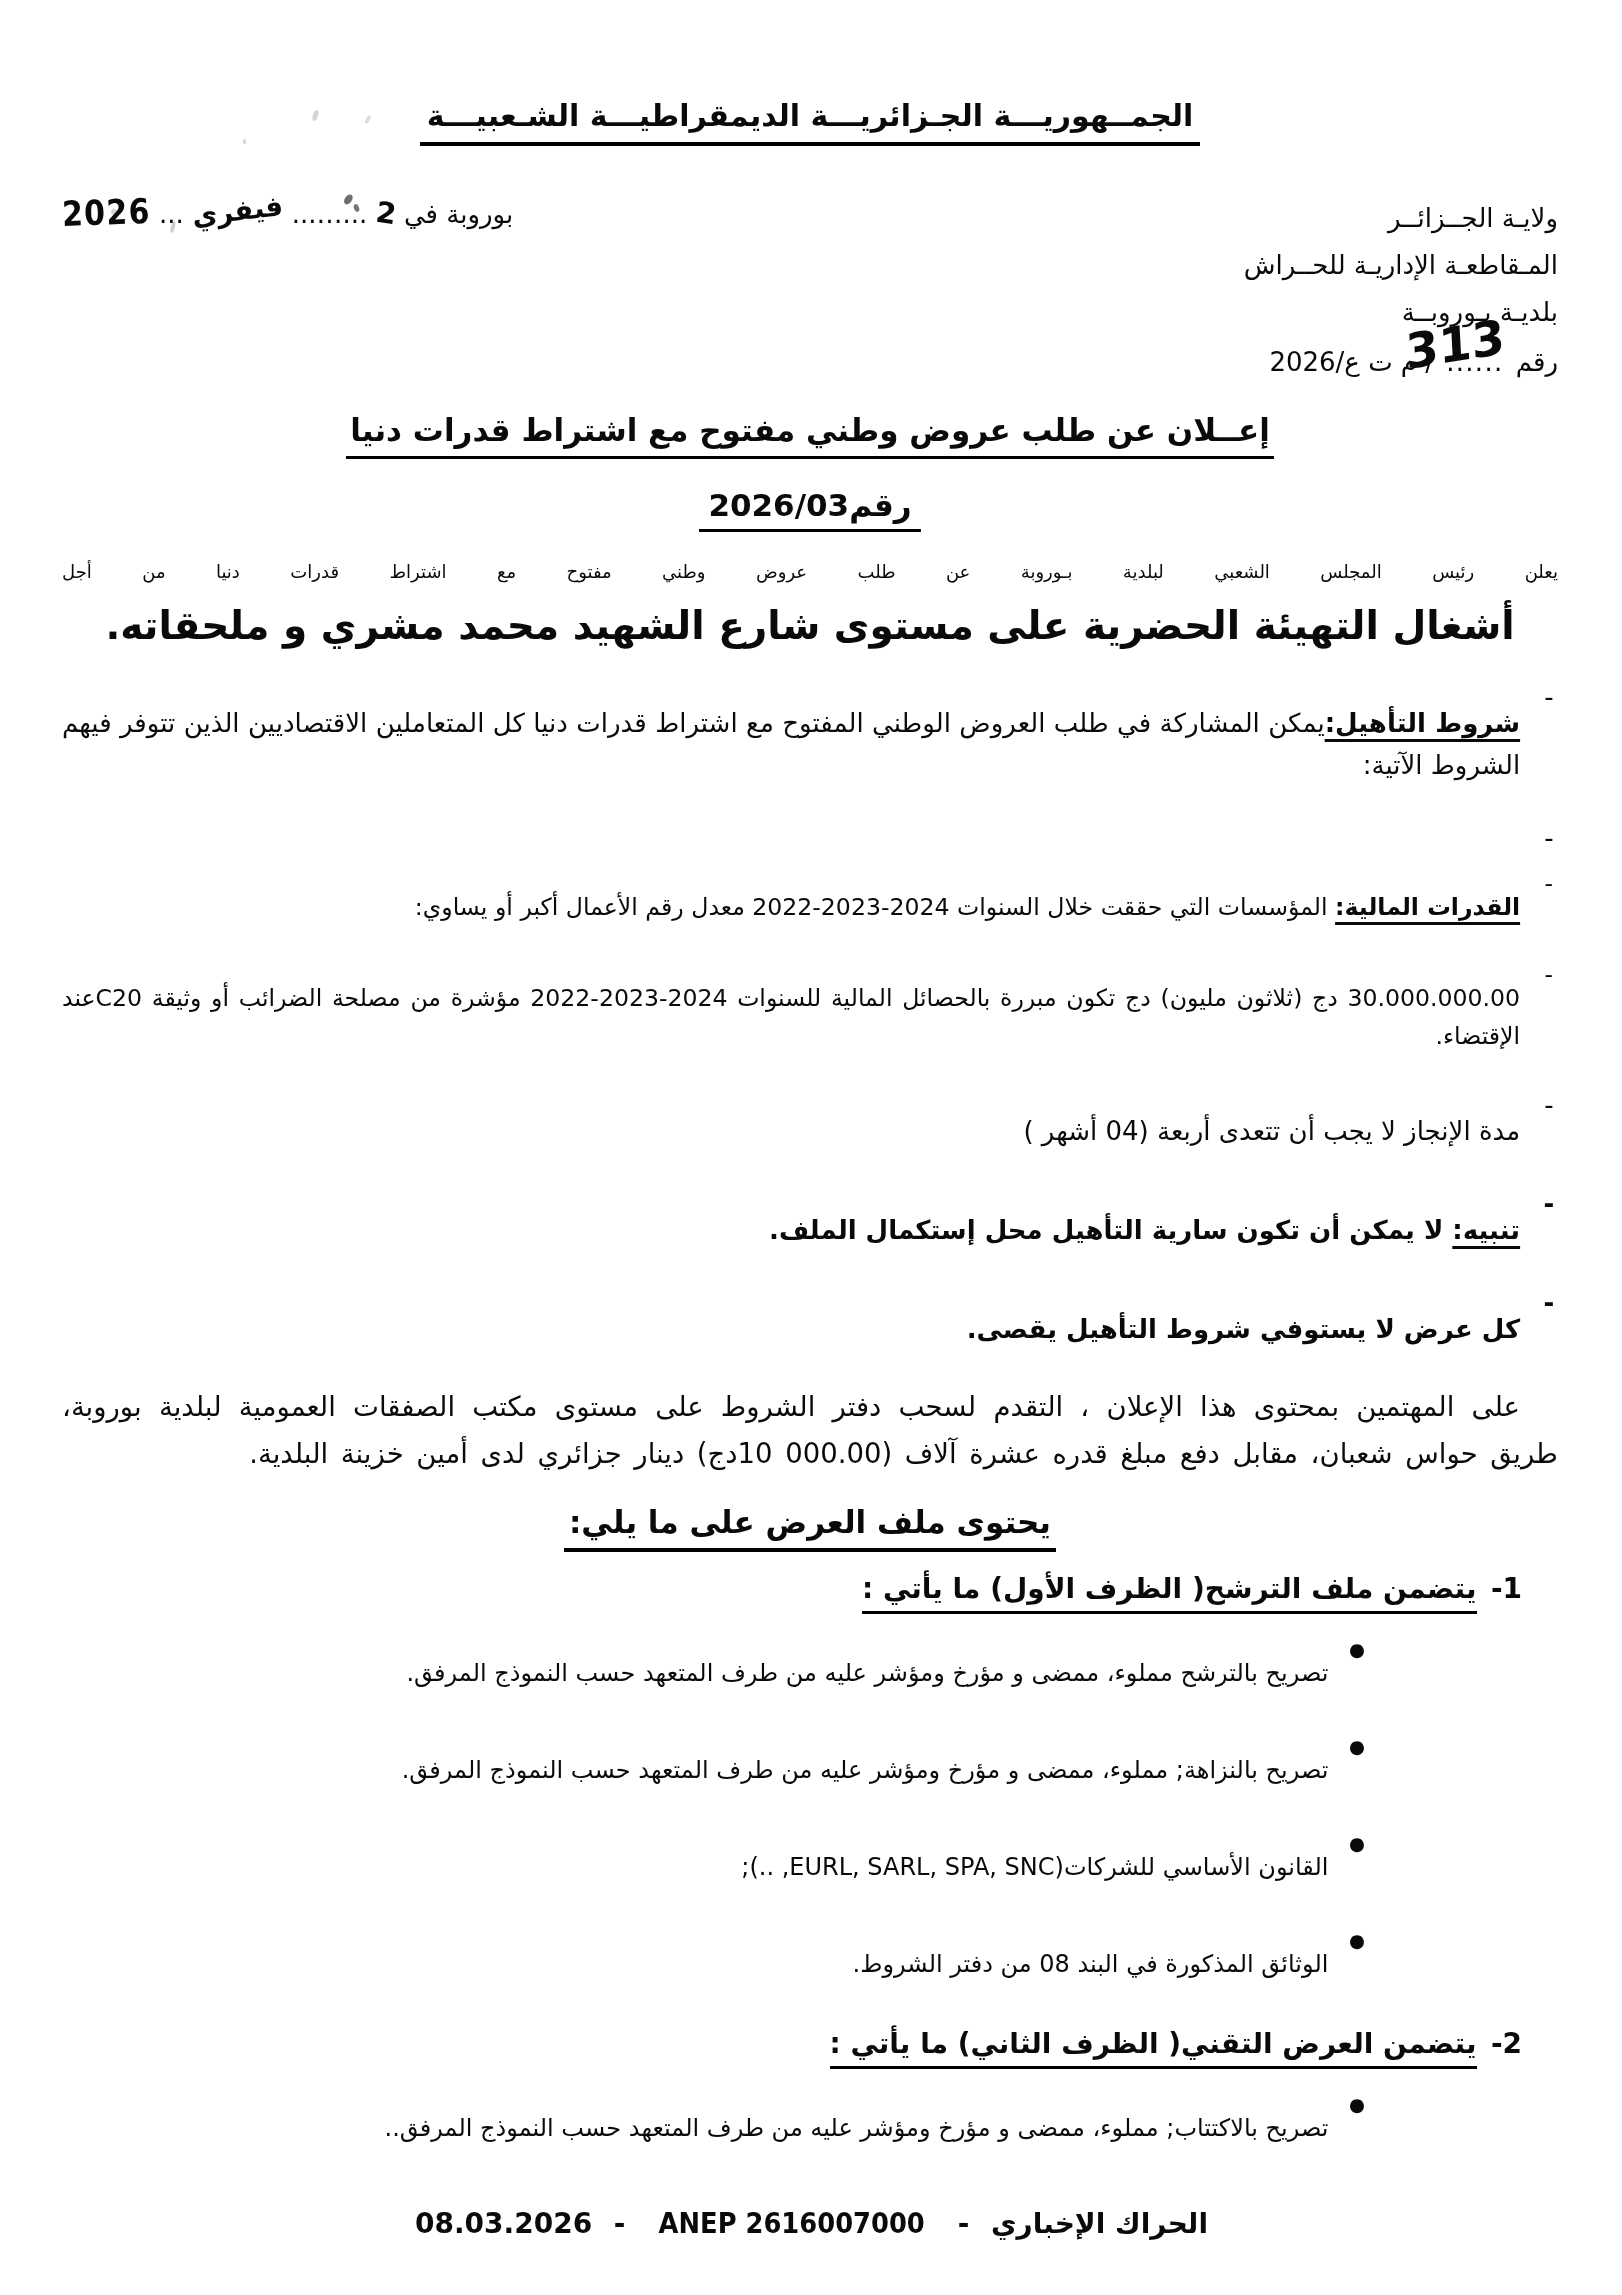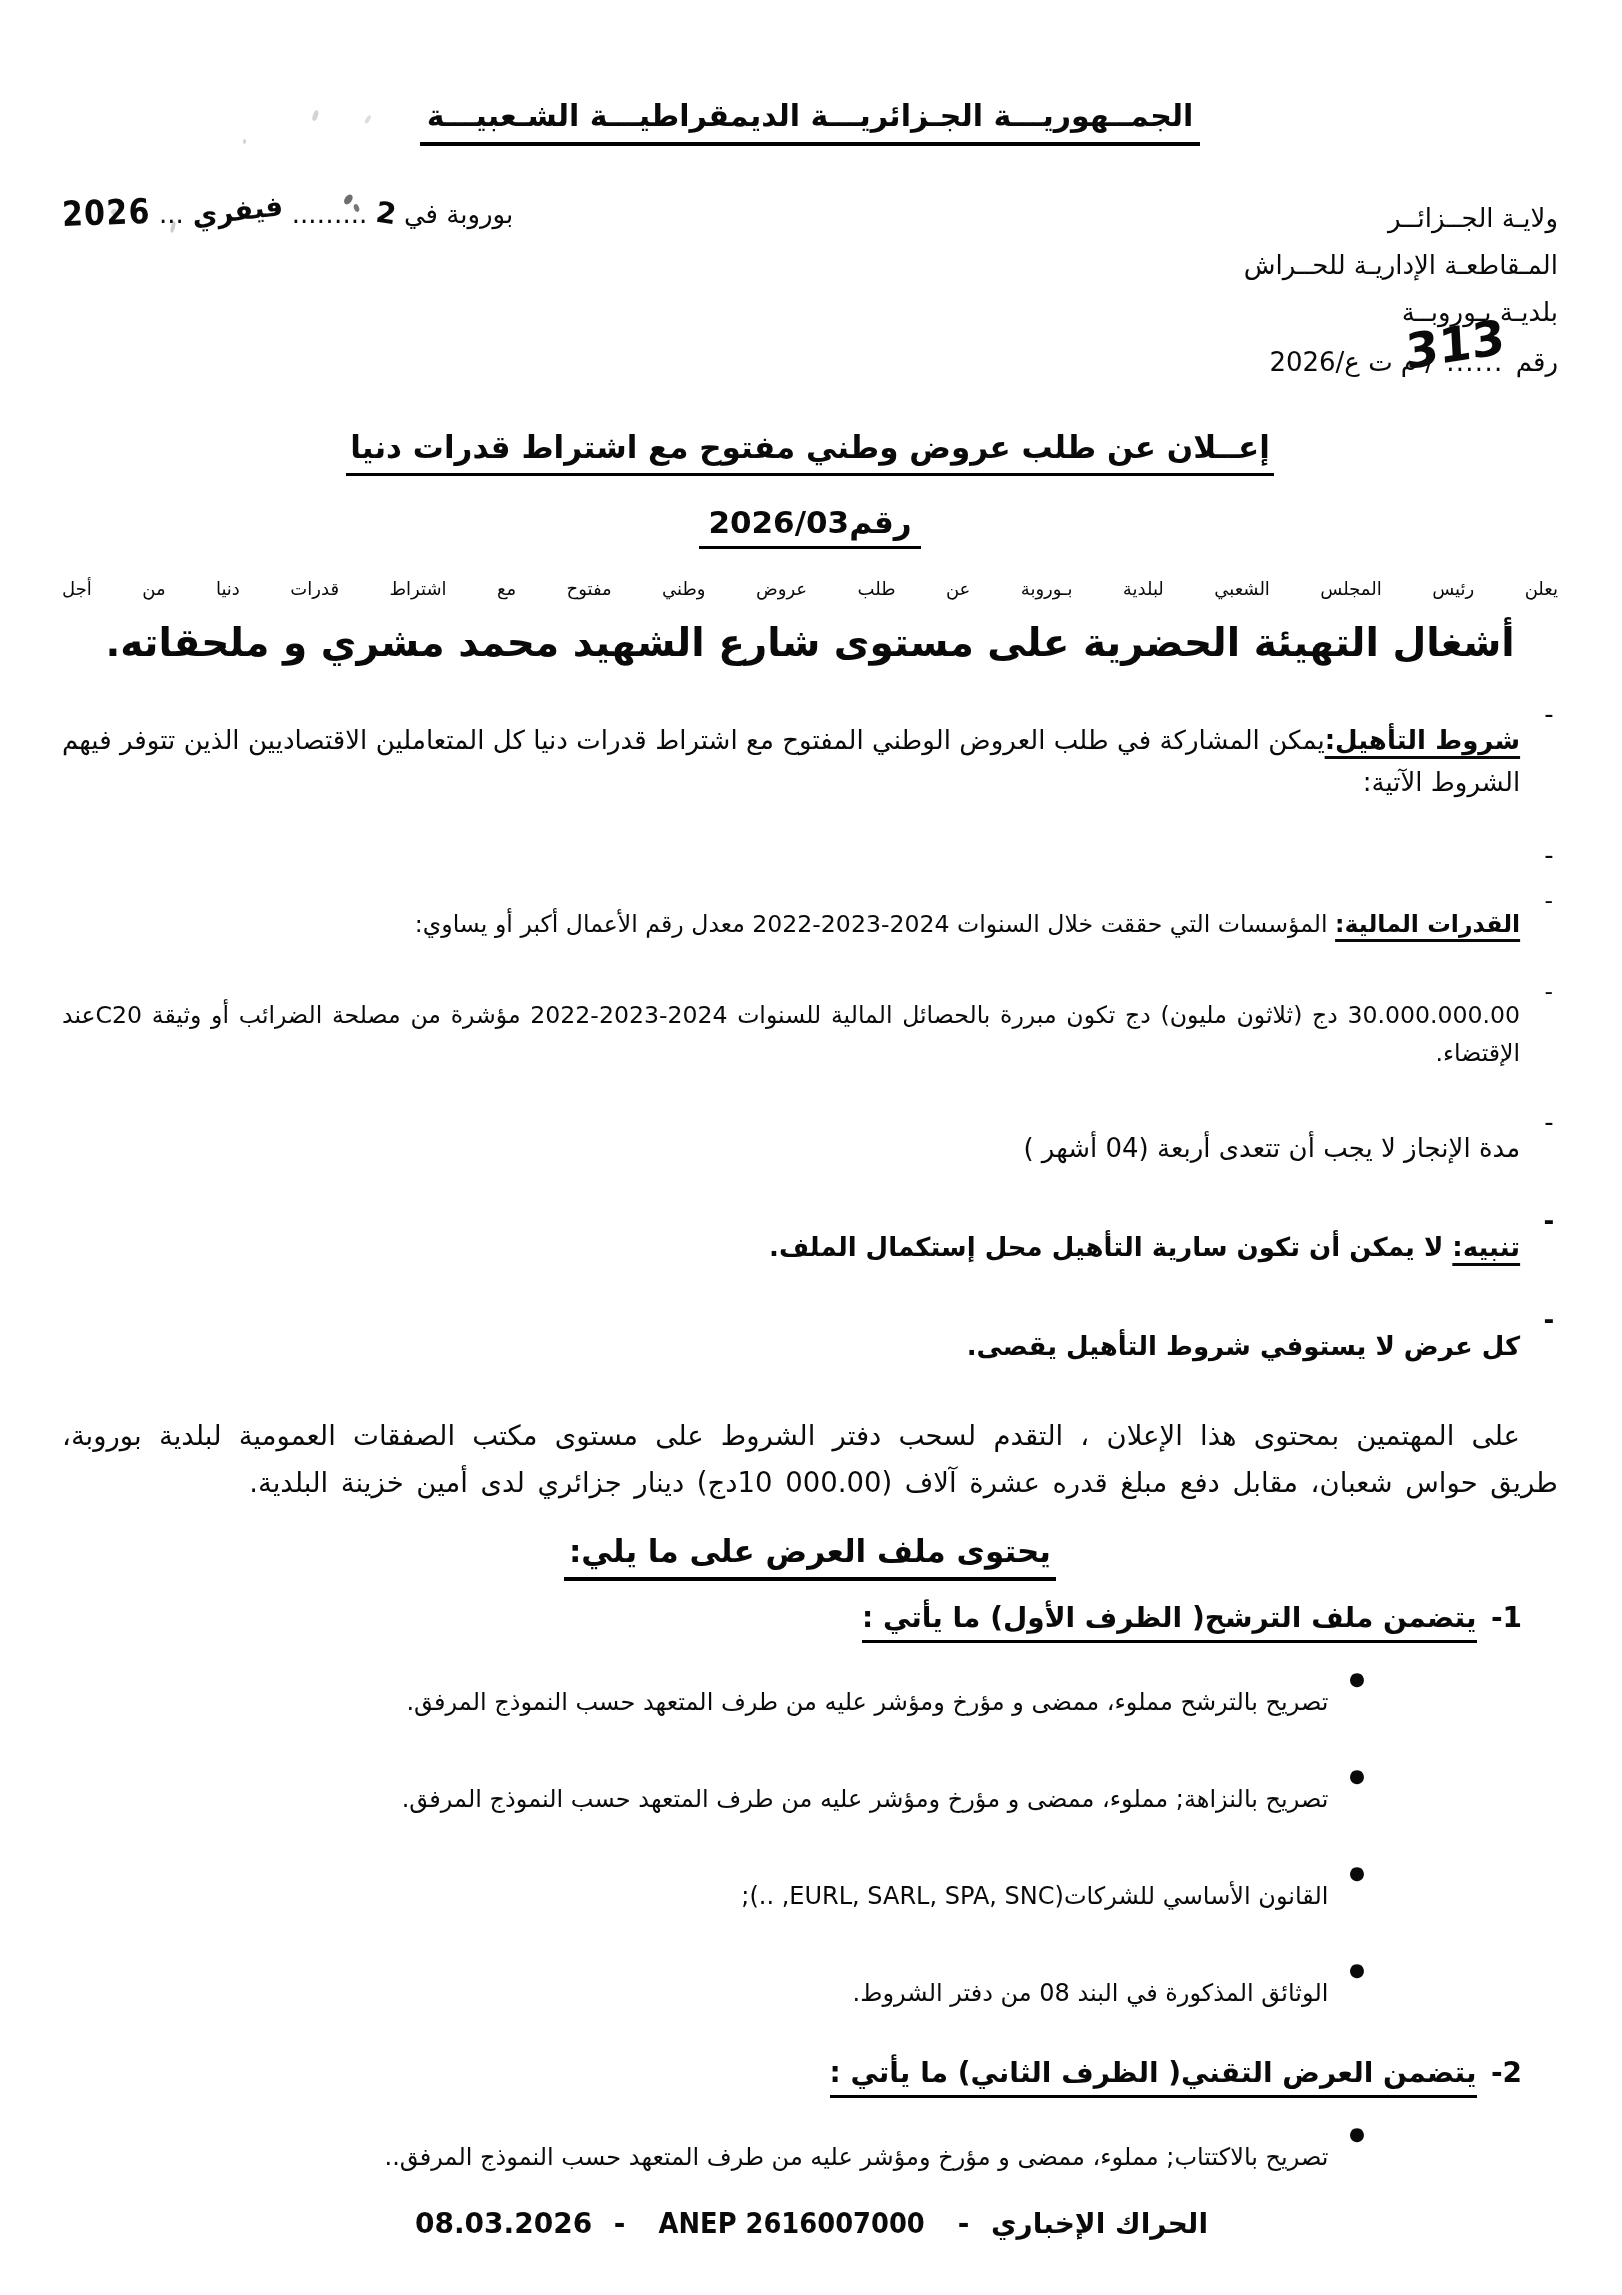--- a/index.html
+++ b/index.html
@@ -41,21 +41,21 @@
   .hw-ref {
     position: absolute; right: 2.6px; top: -38px;
     font-size: 48px; transform: rotate(-9deg) skewX(-6deg);
   }
   .hdr-left { font-size: 26px; padding-bottom: 2.6px; white-space: nowrap; }
   .hw-day  { transform: rotate(8deg); font-size: 29px; }
   .hw-month{ transform: rotate(-7deg) translateY(-2.6px); font-size: 27.5px; }
   .hw-year { transform: rotate(-2deg) scaleY(1.15); font-size: 30px; letter-spacing: 1.3px; }
 
   
-  .ann-title-wrap { margin-top: 43px; text-align: center; }
+  .ann-title-wrap { margin-top: 26px; text-align: center; }
   .ann-title {
     display: inline-block; font-size: 31px; font-weight: bold;
     border-bottom: 3.9px solid #000; padding: 0 3.9px 7.9px 3.9px;
   }
   .ann-number-wrap { margin-top: 27.5px; text-align: center; }
   .ann-number {
     display: inline-block; font-size: 31px; font-weight: bold;
     border-bottom: 3.9px solid #000; padding: 0 9.2px 6.5px 9.2px;
   }
   .intro {
@@ -80,21 +80,21 @@
   .dash-item.small { font-size: 23.6px; }
   .dash-item.bold { font-weight: bold; }
   .lead {
     font-weight: bold;
     text-decoration: underline;
     text-decoration-thickness: 2.6px;
     text-underline-offset: 6.5px;
   }
 
   .withdraw {
-    margin-top: 19px; font-size: 27.5px; line-height: 1.7;
+    margin-top: 7px; font-size: 27.5px; line-height: 1.7;
     text-align: justify; text-indent: 38px; word-spacing: 3.9px;
   }
 
   
   .files-heading-wrap { margin-top: 22px; text-align: center; }
   .files-heading {
     display: inline-block; font-size: 31px; font-weight: bold;
     border-bottom: 4.6px solid #000; padding: 0 5.2px 7.9px 5.2px;
   }
   .section-head {

